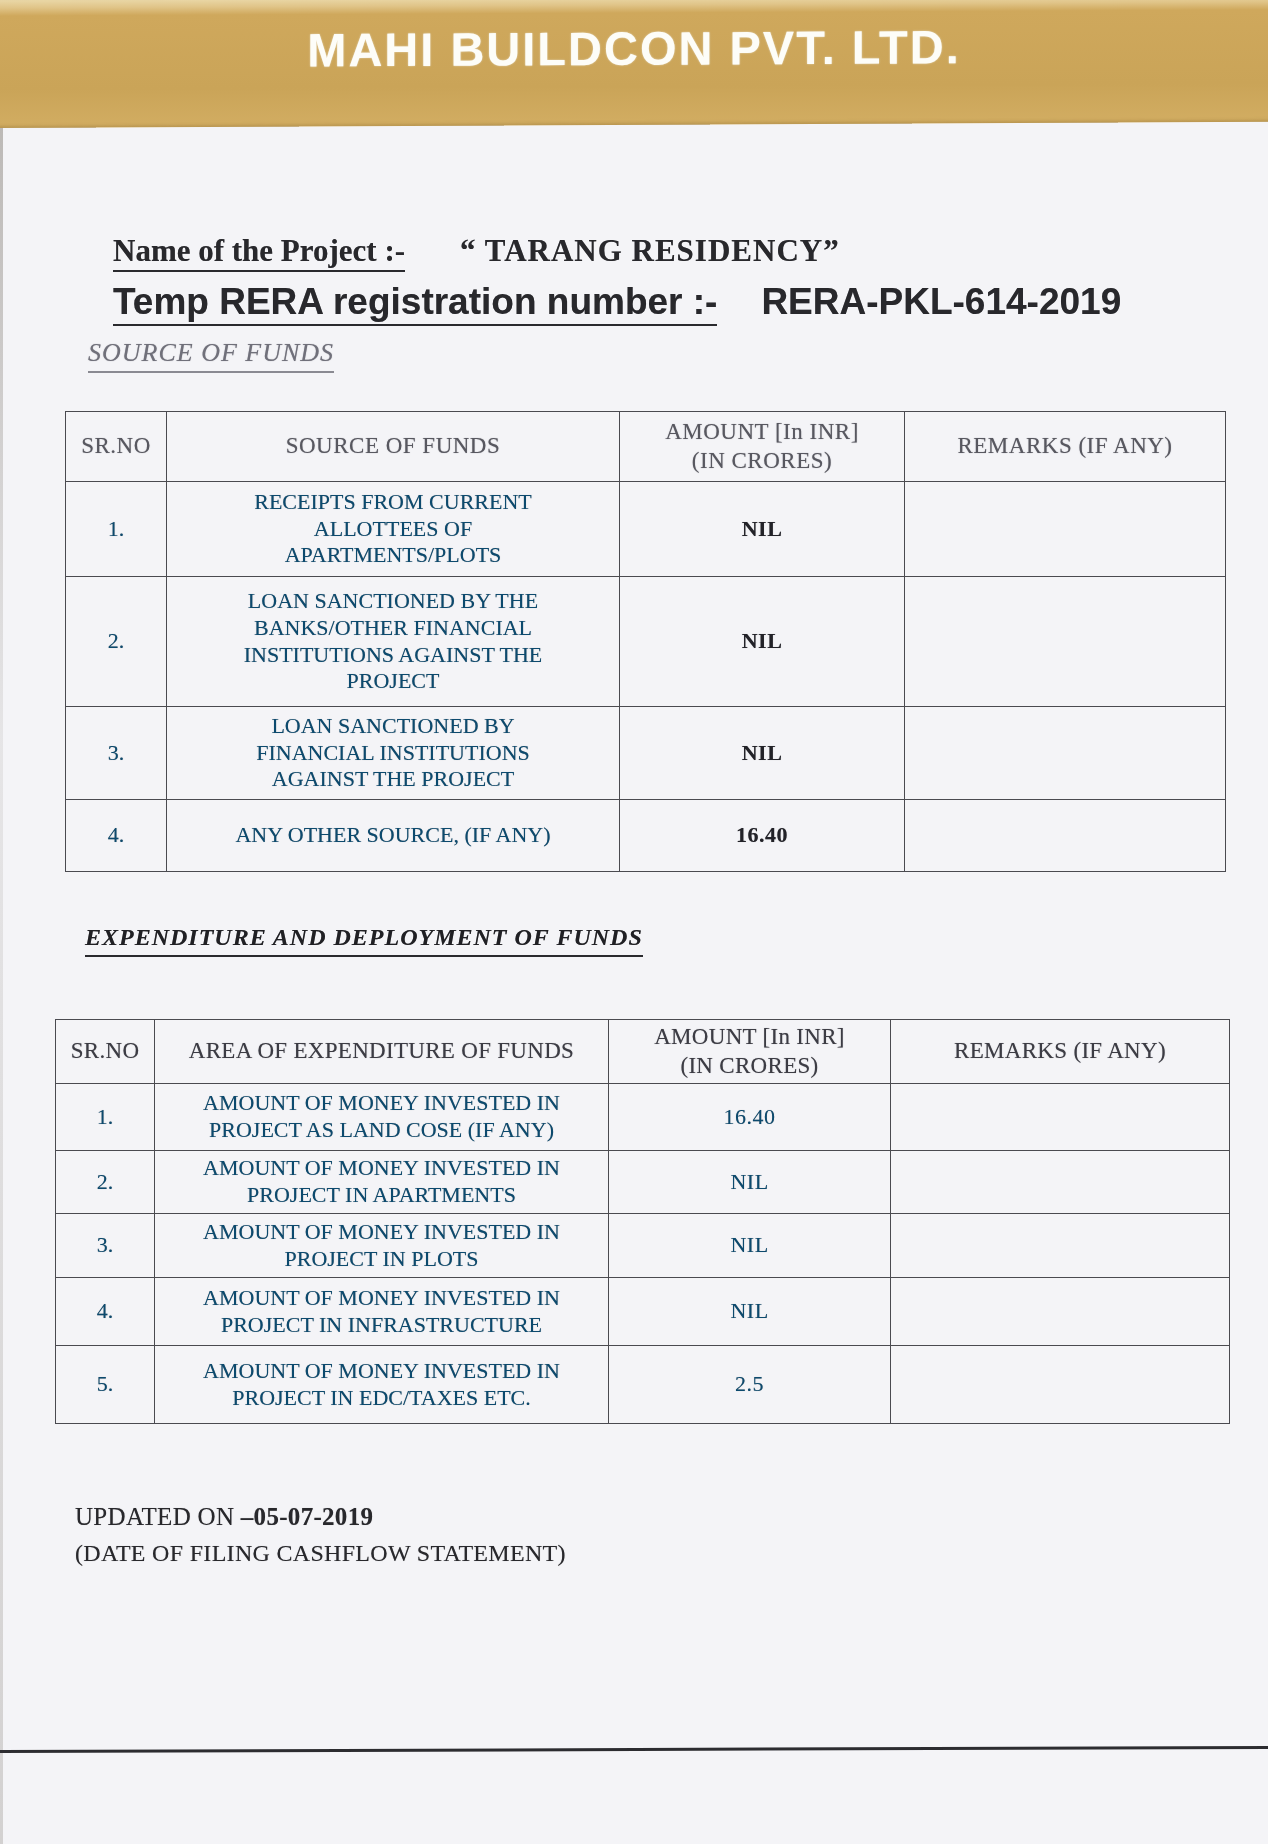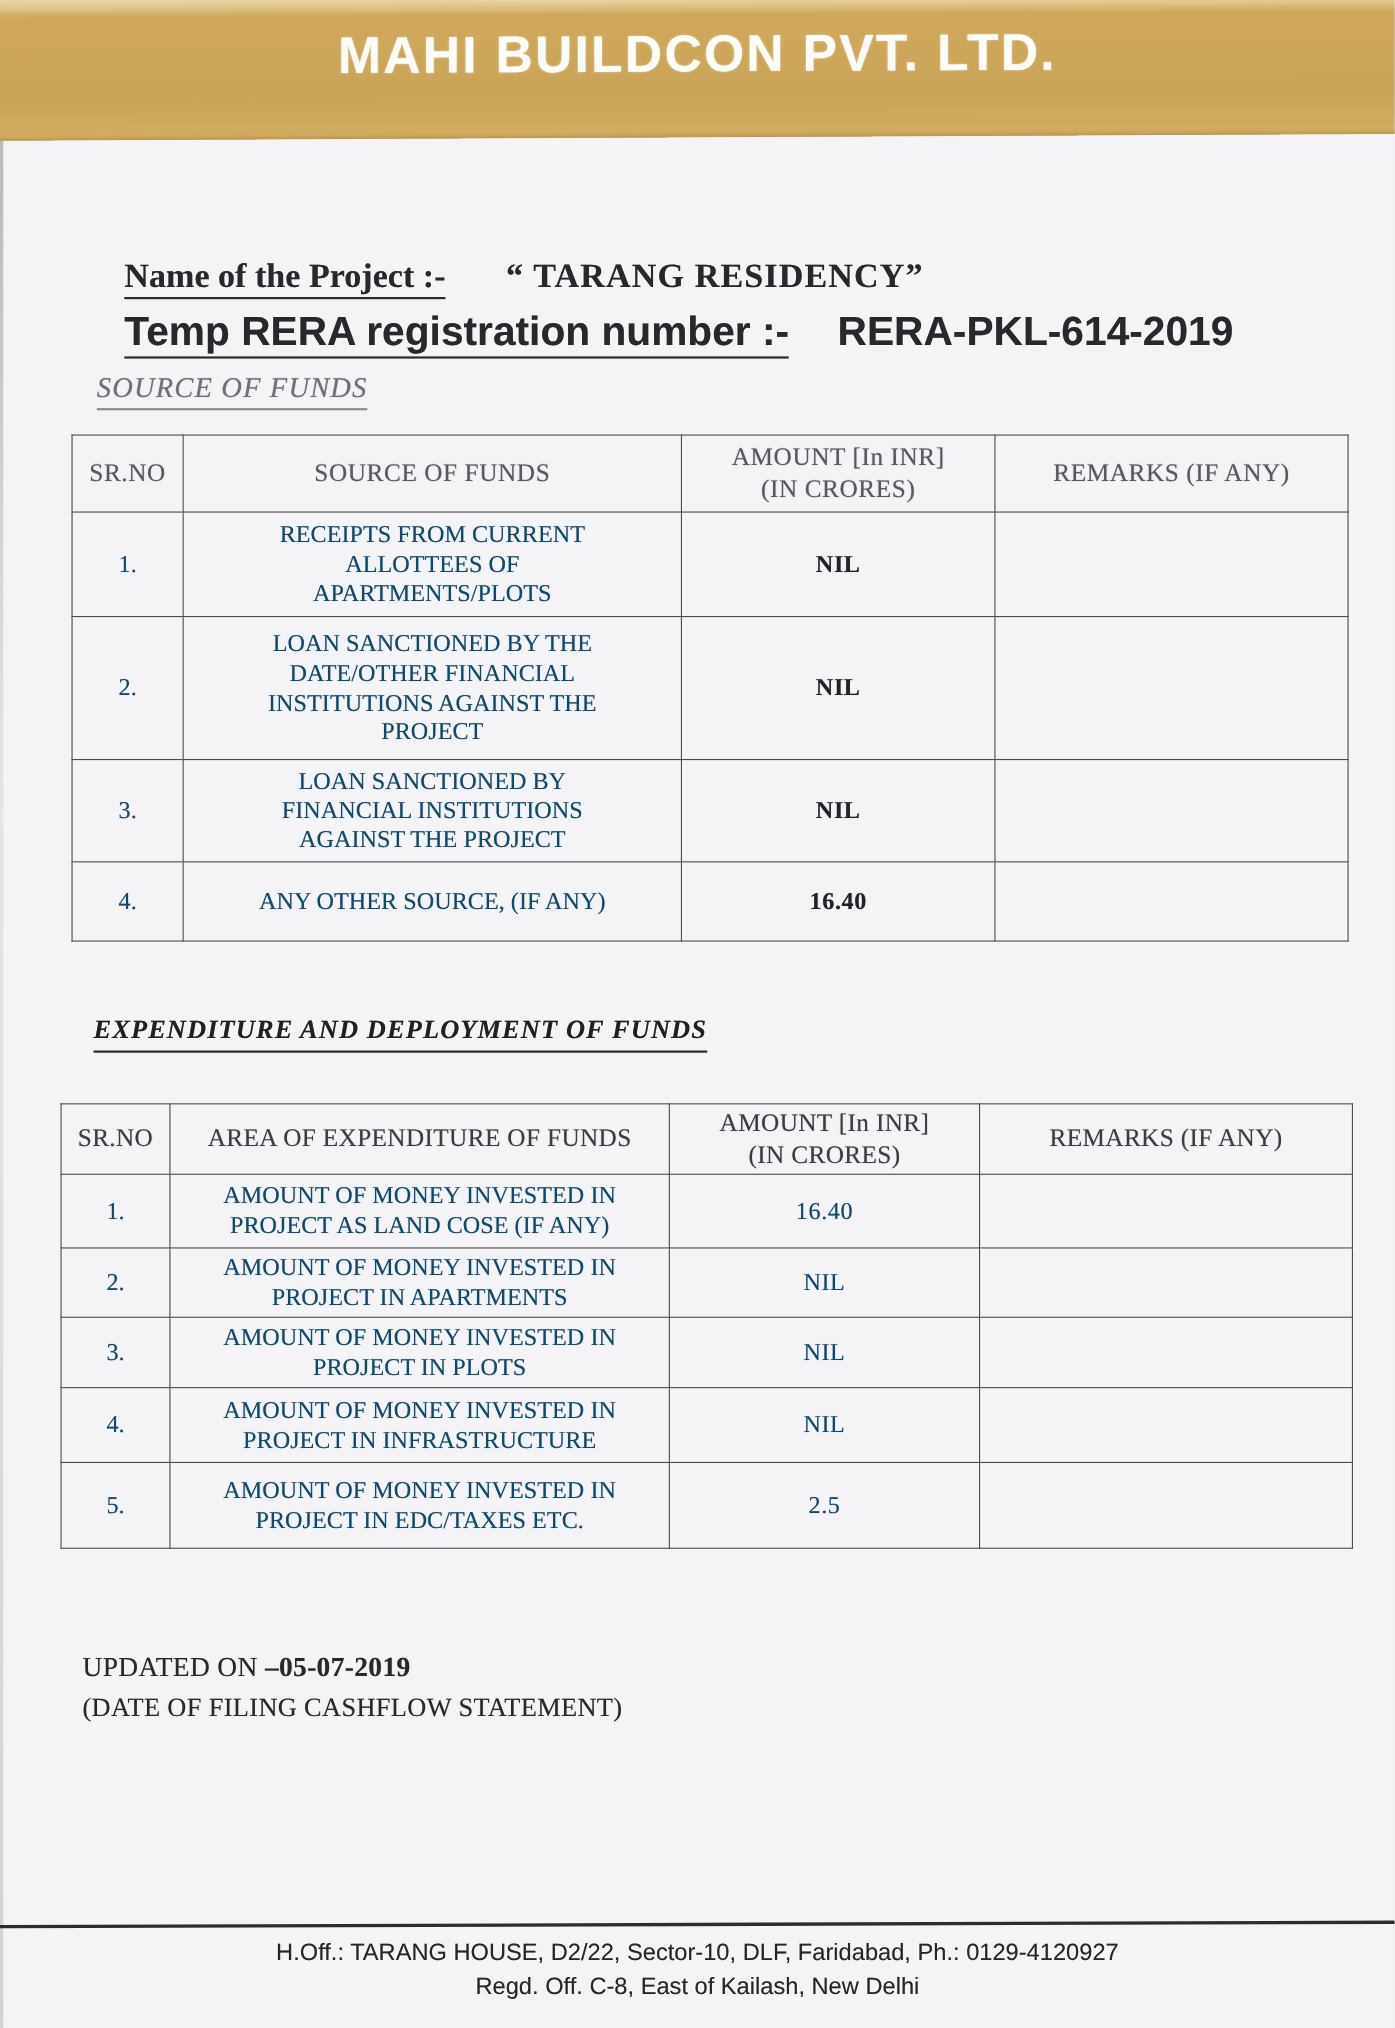--- a/index.html
+++ b/index.html
@@ -39,21 +39,21 @@
   .meta-row.row2 { top:281px; font-family:"Liberation Sans", sans-serif; font-size:37px; font-weight:700; }
   .meta-row.row2 .value { margin-left:44px; }
   .meta-row .label, .doc-title, .meta-row .value { text-shadow:0 0 .6px rgba(40,40,44,.45); }
 
   .section-heading { position:absolute; font-style:italic; letter-spacing:1px; white-space:nowrap; }
   .section-heading.source { top:338px; left:88px; font-size:26px; color:#70707a;
     border-bottom:2px solid #8a8a92; padding-bottom:3px; text-shadow:0 0 1px rgba(110,110,120,.6); }
   .section-heading.expenditure { top:924px; left:85px; font-size:24px; font-weight:700; color:#202024;
     border-bottom:2.5px solid #2a2a2e; padding-bottom:4px; text-shadow:0 0 .6px rgba(32,32,36,.5); }
 
-  table { border-collapse:collapse; table-layout:fixed; position:absolute; }
+  table { border-collapse:collapse; table-layout:fixed; position:absolute;margin-top:16px; }
   th, td { border:1.5px solid #4a4a50; text-align:center; vertical-align:middle;
     padding:2px 10px; line-height:1.22; overflow:hidden; }
   .t1 { left:65px;  top:395px;  width:1160px; }
   .t2 { left:55px;  top:1003px; width:1174px; }
 
   .t1 th { font-weight:400; color:#585860; font-size:23px; letter-spacing:.5px;
     text-shadow:0 0 1px rgba(88,88,96,.55); }
   .t2 th { font-weight:400; color:#3c3c44; font-size:23px; letter-spacing:.3px;
     text-shadow:0 0 .8px rgba(60,60,68,.5); }
   th .hline { display:block; }
@@ -125,21 +125,21 @@
     </thead>
     <tbody>
       <tr class="r0">
         <td class="sr">1.</td>
         <td class="desc">RECEIPTS FROM CURRENT ALLOTTEES OF APARTMENTS/PLOTS</td>
         <td class="amount">NIL</td>
         <td class="remarks"></td>
       </tr>
       <tr class="r1">
         <td class="sr">2.</td>
-        <td class="desc">LOAN SANCTIONED BY THE DATE/OTHER FINANCIAL INSTITUTIONS AGAINST THE PROJECT</td>
+        <td class="desc">LOAN SANCTIONED BY THE BANKS/OTHER FINANCIAL INSTITUTIONS AGAINST THE PROJECT</td>
         <td class="amount">NIL</td>
         <td class="remarks"></td>
       </tr>
       <tr class="r2">
         <td class="sr">3.</td>
         <td class="desc">LOAN SANCTIONED BY FINANCIAL INSTITUTIONS AGAINST THE PROJECT</td>
         <td class="amount">NIL</td>
         <td class="remarks"></td>
       </tr>
       <tr class="r3">
@@ -202,17 +202,13 @@
         <td class="amount">2.5</td>
         <td class="remarks"></td>
       </tr>
     </tbody>
   </table>
 
   <div class="updated"><span>UPDATED ON </span><b>–05-07-2019</b></div>
   <div class="updated-caption">(DATE OF FILING CASHFLOW STATEMENT)</div>
 
   <div class="footer-rule"></div>
-  <div class="footer-text">
-    <div>H.Off.: TARANG HOUSE, D2/22, Sector-10, DLF, Faridabad,  Ph.: 0129-4120927</div>
-    <div>Regd. Off. C-8, East of Kailash, New Delhi</div>
-  </div>
 </div>
 
 </body></html>

